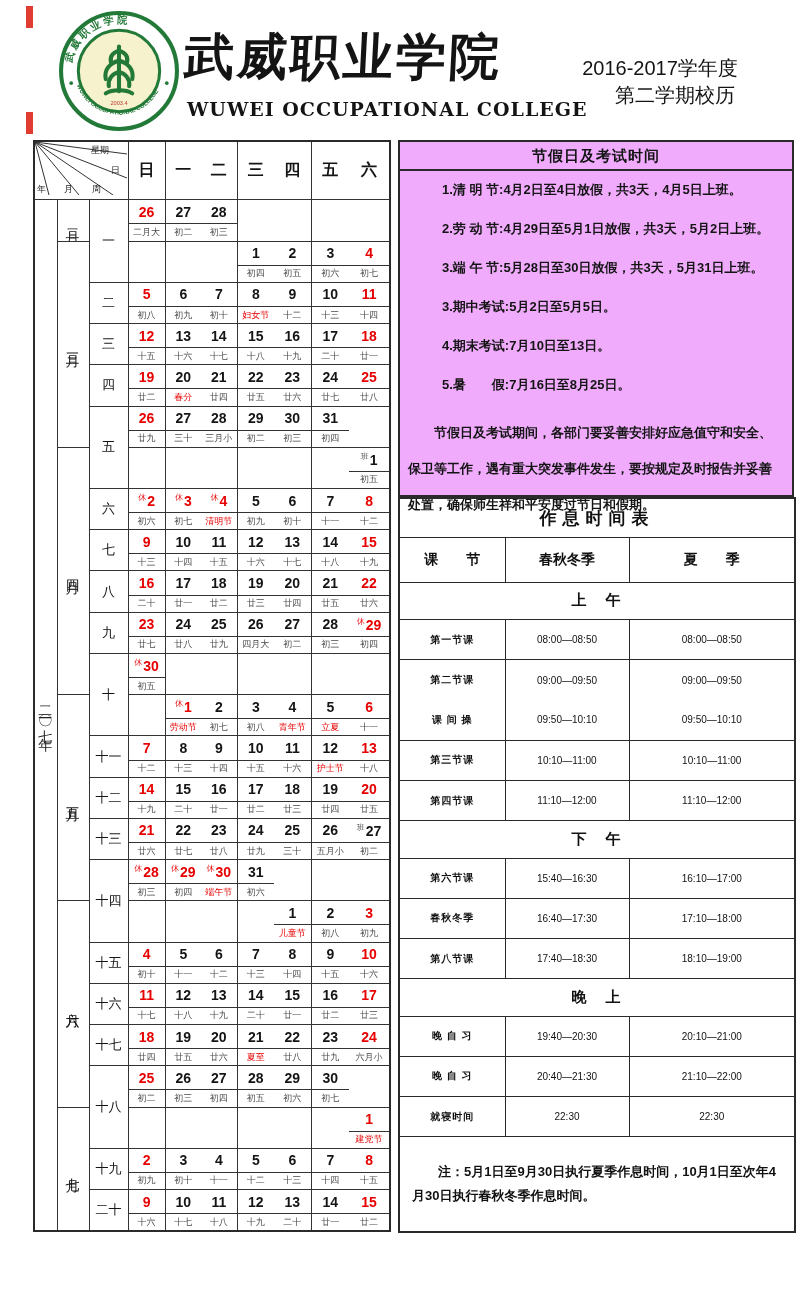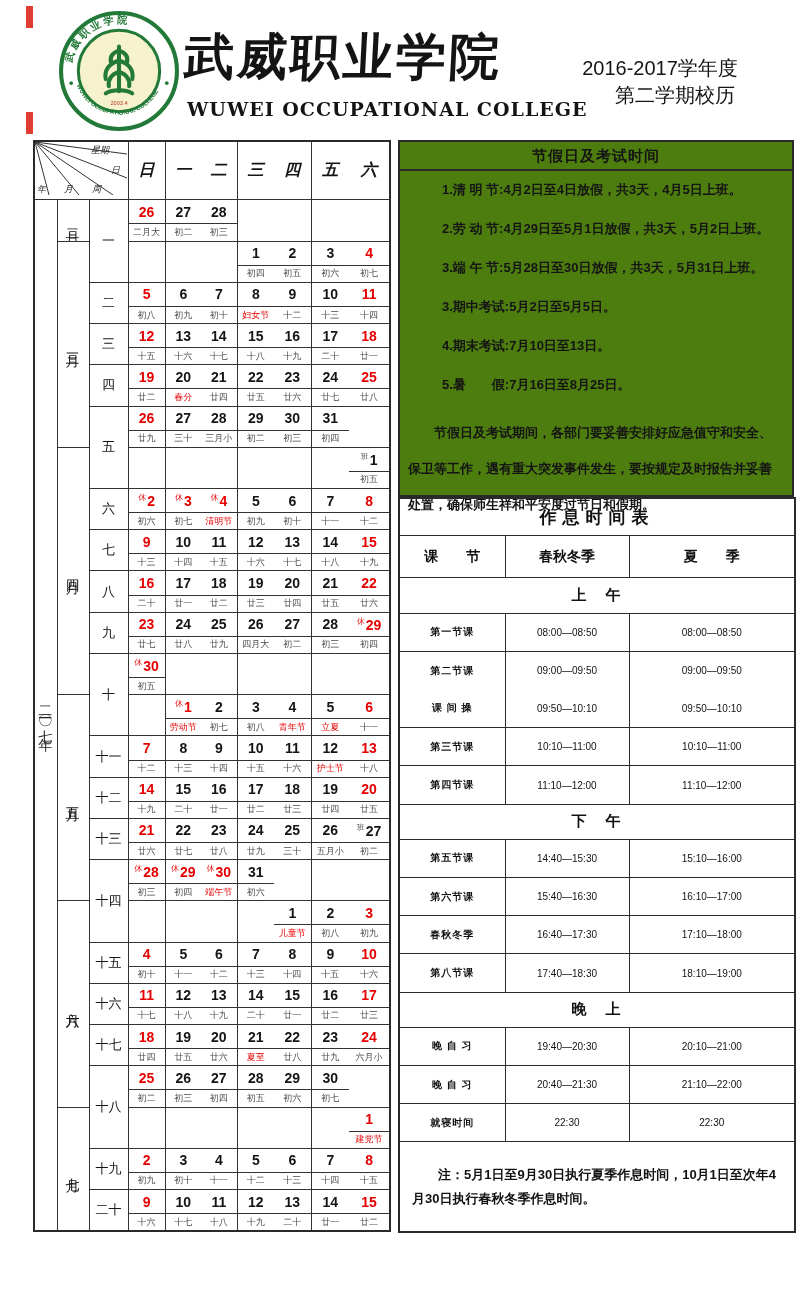--- a/index.html
+++ b/index.html
@@ -11,40 +11,40 @@
   .cn-name{position:absolute;left:184px;top:24px;width:330px;font-family:"DejaVu Serif","Liberation Serif",serif;
            font-size:50px;font-weight:bold;letter-spacing:3px;white-space:nowrap;transform:skewX(-3deg);}
   .en-name{position:absolute;left:187px;top:98px;font-family:"DejaVu Serif","Liberation Serif",serif;
            font-size:19px;font-weight:bold;letter-spacing:1px;white-space:nowrap;}
   .term{position:absolute;left:540px;top:55px;width:240px;text-align:center;font-size:20px;font-weight:normal;line-height:27px;}
   .term div:last-child{padding-left:30px;}
   
   .cal{position:absolute;left:33px;top:140px;width:356px;height:1092px;border-collapse:collapse;table-layout:fixed;
        border:2px solid #2a2a2a;}
   .cal td{border:1px solid #333;padding:0;text-align:center;vertical-align:middle;overflow:hidden;}
-  .cal tr.hr{height:55px;font-style:italic;}
+  .cal tr.hr{height:55px;}
   .cal td.dow{font-size:16px;font-weight:bold;}
   .cal tr.dr{height:24px;}
   .cal tr.lr{height:17px;}
   .cal td.date{font-size:14px;font-weight:bold;color:#141414;}
   .cal td.lunar{font-size:9px;color:#4a4a4a;}
   .cal td.red{color:#e60000;}
   .cal td.lred{color:#e60000;}
   .cal td.pl{border-right:none;}
   .cal td.pr{border-left:none;}
   .cal .mark{font-size:8px;vertical-align:6px;margin-right:1px;font-weight:normal;}
   .cal .mark.xiu{color:#e60000;}
   .cal .mark.ban{color:#555;}
   .cal .vert{writing-mode:vertical-rl;text-orientation:upright;margin:0 auto;}
   .cal td.ycell .vert{font-size:14px;letter-spacing:8px;color:#222;}
   .cal td.mcell .vert{font-size:14px;letter-spacing:2px;}
   .cal td.wcell{font-size:13px;}
   .cal td.corner{padding:0;vertical-align:top;}
   
-  .notice{position:absolute;left:398px;top:140px;width:396px;height:357px;border:2px solid #2a2a2a;box-sizing:border-box;background:#4d7c0f;}
+  .notice{position:absolute;left:398px;top:140px;width:396px;height:357px;border:2px solid #2a2a2a;box-sizing:border-box;background:#f0abfc;}
   .notice-title{height:27px;line-height:27px;border-bottom:2px solid #2a2a2a;text-align:center;font-size:15px;font-weight:bold;letter-spacing:1px;}
   .notice-body{padding:10px 10px 0 8px;margin-left:34px;}
   .notice-item{font-size:13px;font-weight:bold;line-height:18px;margin-bottom:21px;white-space:nowrap;}
   .notice-para{font-size:13px;font-weight:bold;line-height:36px;padding:0 8px;text-indent:2em;}
   
   .tt{position:absolute;left:398px;top:497px;width:396px;height:736px;border-collapse:collapse;table-layout:fixed;border:2px solid #2a2a2a;}
   .tt td{border:1px solid #2a2a2a;text-align:center;vertical-align:middle;font-size:10px;color:#111;}
   .tt td.tt-title{height:34px;font-size:17px;font-weight:bold;letter-spacing:6px;margin-left:37px;}
   .tt tr.thr{height:42px;}
   .tt td.th{font-weight:bold;font-size:14px;}
@@ -643,25 +643,20 @@
         </tr>
         <tr class="row">
           <td class="lbl">第四节课</td>
           <td class="time">11:10—12:00</td>
           <td class="time">11:10—12:00</td>
         </tr>
         <tr>
           <td class="band" colspan="3">下　午</td>
         </tr>
         <tr class="row">
-          <td class="lbl">第五节课</td>
-          <td class="time">14:40—15:30</td>
-          <td class="time">15:10—16:00</td>
-        </tr>
-        <tr class="row">
           <td class="lbl">第六节课</td>
           <td class="time">15:40—16:30</td>
           <td class="time">16:10—17:00</td>
         </tr>
         <tr class="row">
           <td class="lbl">春秋冬季</td>
           <td class="time">16:40—17:30</td>
           <td class="time">17:10—18:00</td>
         </tr>
         <tr class="row">

